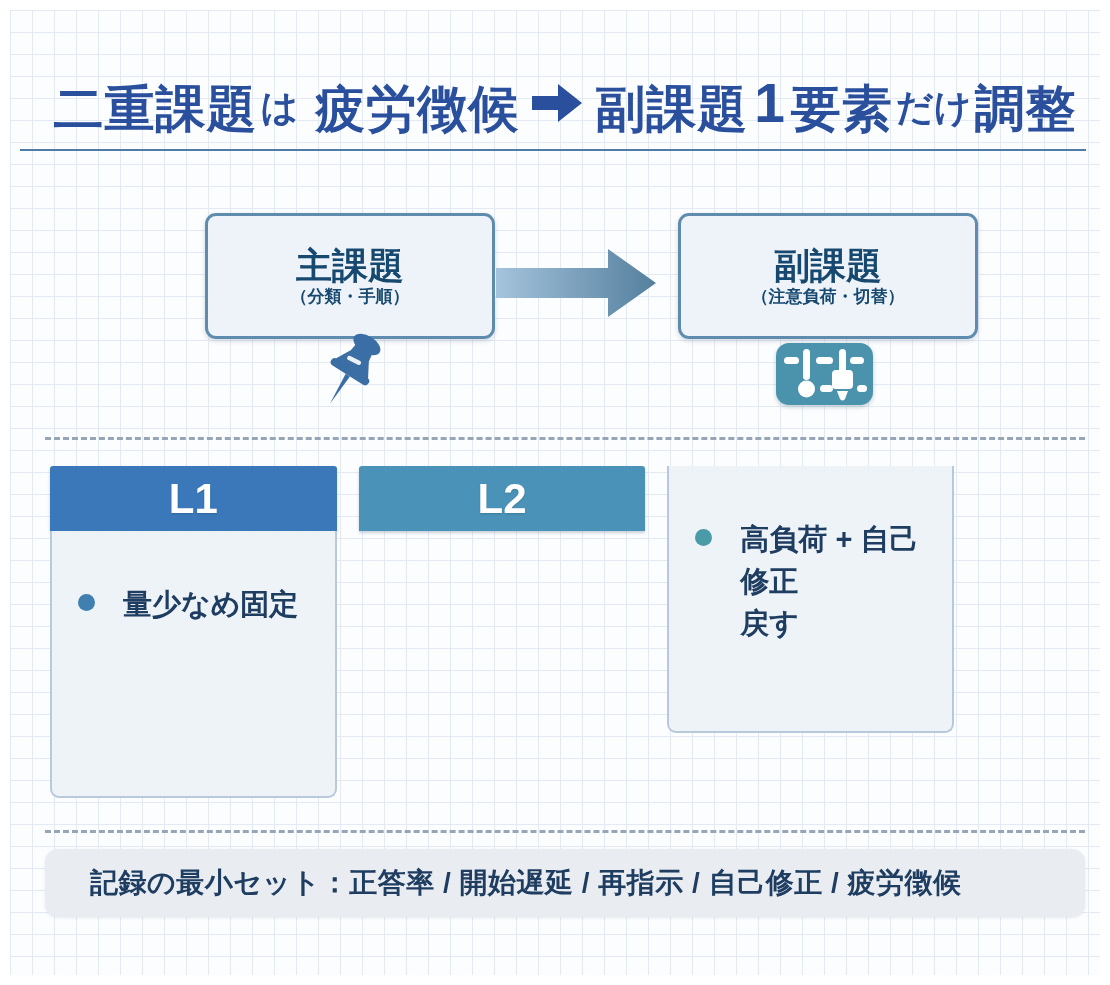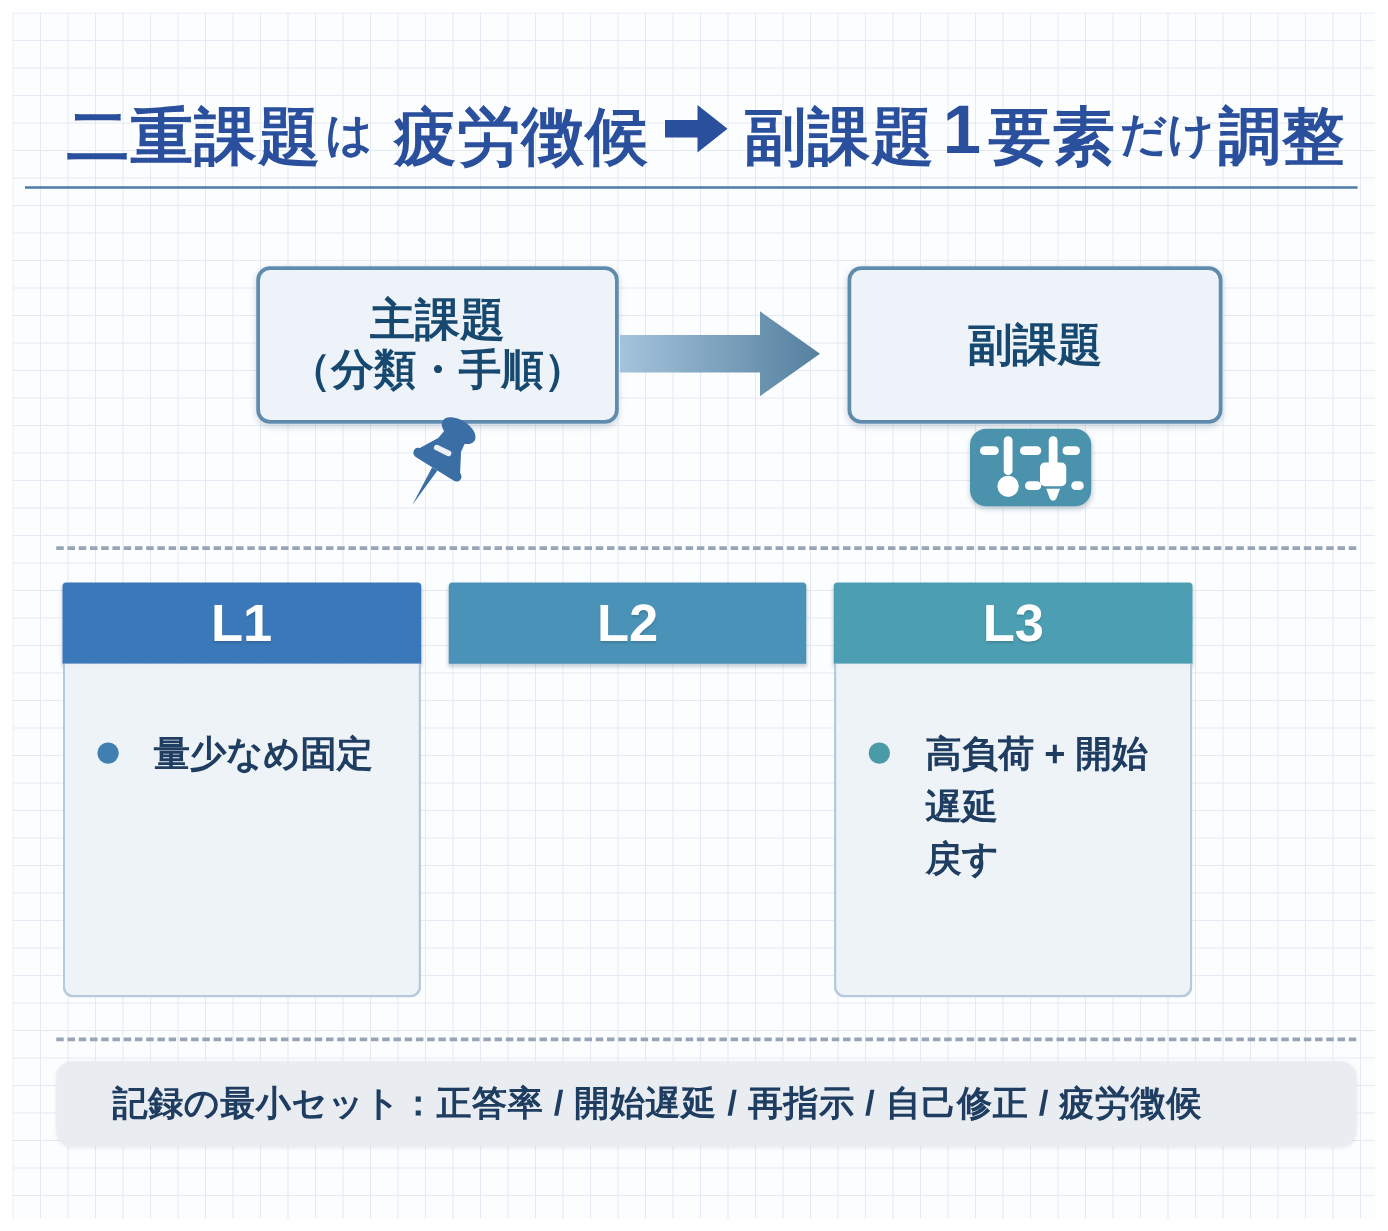--- a/index.html
+++ b/index.html
@@ -36,21 +36,21 @@
     position:absolute;top:203px;height:126px;box-sizing:border-box;
     background:rgba(236,243,248,0.97);
     border:3px solid #5F8CAE;border-radius:11px;
     box-shadow:0 2px 5px rgba(60,90,120,0.22);
     display:flex;flex-direction:column;align-items:center;justify-content:center;
     color:#17486F;
   }
   .task-box-main{left:195px;width:290px;}
   .task-box-sub{left:668px;width:300px;}
   .task-title{font-size:36px;font-weight:800;line-height:1.15;}
-  .task-subtitle{font-size:34px;font-weight:700;line-height:1.2;}
+  .task-subtitle{font-size:17px;font-weight:700;line-height:1.2;}
   .flow-arrow{position:absolute;left:486px;top:235px;width:160px;height:76px;}
   .pin{position:absolute;left:306px;top:318px;width:70px;height:92px;}
   .sliders{
     position:absolute;left:766px;top:333px;width:97px;height:62px;
     border-radius:13px;box-shadow:0 2px 4px rgba(50,90,110,0.3);
   }
   .sliders svg{width:97px;height:62px;display:block;}
   
   .dashed-divider{
     position:absolute;left:35px;width:1040px;height:0;
@@ -126,20 +126,21 @@
       <linearGradient id="agrad" x1="0" y1="0" x2="1" y2="0">
         <stop offset="0" stop-color="#A5C3DC"></stop>
         <stop offset="1" stop-color="#54809E"></stop>
       </linearGradient>
     </defs>
     <polygon points="0,23 112,23 112,4 160,38 112,72 112,53 0,53" fill="url(#agrad)"></polygon>
   </svg>
 
   <div class="task-box task-box-sub">
     <div class="task-title">副課題</div>
+    <div class="task-subtitle">（注意負荷・切替）</div>
   </div>
 
   <svg class="pin" viewBox="0 0 70 92">
     <g fill="#3A6EA5" transform="rotate(32 35 42)">
       <ellipse cx="35" cy="12" rx="15" ry="8.5"></ellipse>
       <path d="M26,14 L44,14 L46,28 L24,28 Z"></path>
       <path d="M24,26 L46,26 L55,42 L15,42 Z"></path>
       <rect x="13" y="40" width="44" height="8" rx="4"></rect>
       <polygon points="32.5,48 37.5,48 35,82"></polygon>
       <rect x="25" y="30" width="15" height="4.5" rx="2.2" fill="#ffffff" opacity="0.9" transform="rotate(-6 32 32)"></rect>
@@ -179,27 +180,24 @@
       </div>
     </div>
 
     <div class="lv-col">
       <div class="lv-header" style="background-color: rgb(74, 146, 184);">
         <span>L2</span>
       </div>
     </div>
 
     <div class="lv-col">
-      <div class="lv-header" style="background-color: rgb(76, 159, 178);">
-        <span>L3</span>
-      </div>
       <div class="lv-body">
         <div class="lv-item">
           <span class="lv-bullet" style="background-color: rgb(74, 154, 168);"></span>
-          <span class="lv-text">高負荷 + 開始遅延
+          <span class="lv-text">高負荷 + 自己修正
 戻す</span>
         </div>
       </div>
     </div>
 
   </div>
 
   <div class="dashed-divider divider-bottom"></div>
 
   <div class="footer-note" style="background-color: rgb(233, 237, 242);">

